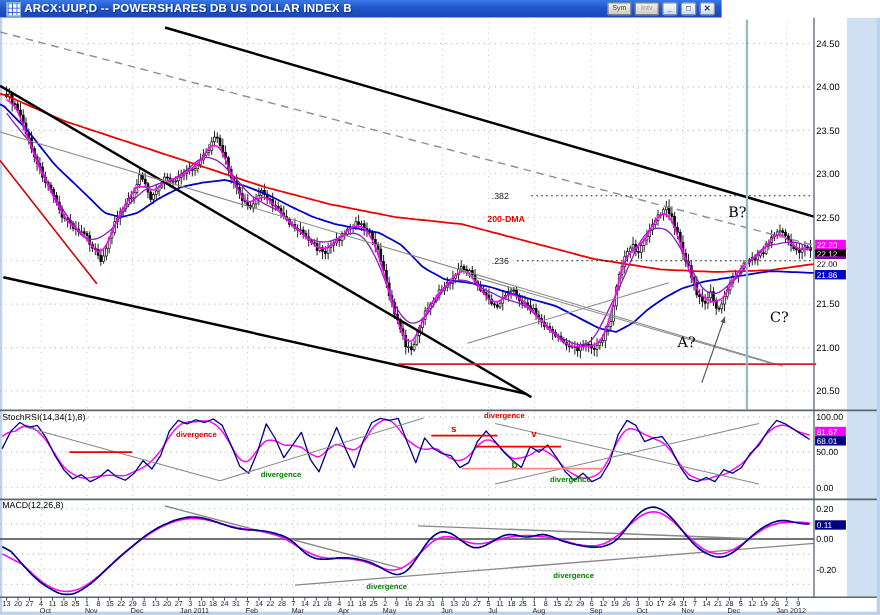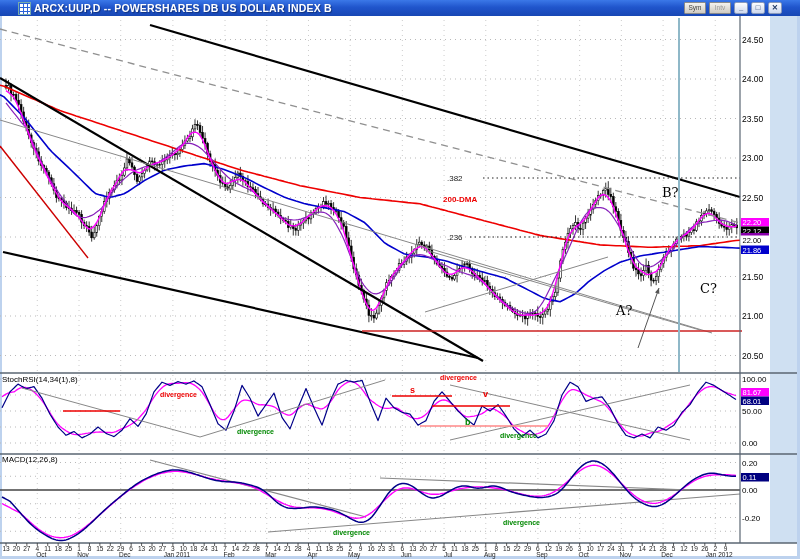--- a/index.html
+++ b/index.html
@@ -1,20 +1,20 @@
 <!DOCTYPE html>
 <html><head>
 <meta charset="utf-8">
 <style>
   html,body{margin:0;padding:0;background:#e8e8e8;}
   .screen{position:relative;width:800px;height:559px;background:#ffffff;overflow:hidden;
           font-family:"Liberation Sans",sans-serif;border:0;}
-  .titlebar{position:absolute;left:0;top:0;width:800px;height:16px;
+  .titlebar{position:absolute;left:0;top:0;width:656px;height:16px;
             background:linear-gradient(180deg,#3b78e8 0%,#2055cc 45%,#1747b4 100%);
-            display:flex;align-items:center;gap:3px;box-sizing:border-box;padding:0 18px;}
+            display:flex;align-items:center;gap:3px;box-sizing:border-box;padding:0 6px;}
   .ticon{width:11px;height:11px;background:#fff;border:1px solid #7aa;flex:0 0 auto;
          background-image:linear-gradient(#2a62d8 1px,transparent 1px),linear-gradient(90deg,#2a62d8 1px,transparent 1px);
          background-size:4px 4px;}
   .ttext{color:#fff;font-size:10.5px;font-weight:bold;white-space:nowrap;letter-spacing:.2px;
          text-shadow:1px 1px 1px rgba(0,0,0,.35);}
   .spacer{flex:1;}
   .mini-btn{height:12px;min-width:22px;font-size:6.5px;line-height:10px;padding:0 2px;
             background:linear-gradient(#f4f2ee,#cfcbc2);border:1px solid #8a8a8a;border-radius:1px;
             color:#444;font-family:"Liberation Sans",sans-serif;}
   .mini-btn.dim{color:#999;}

